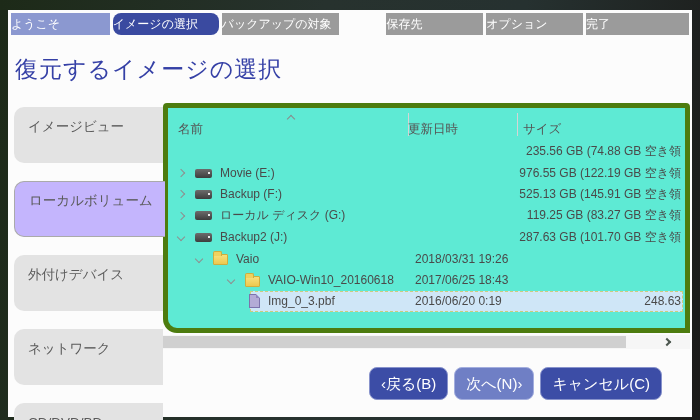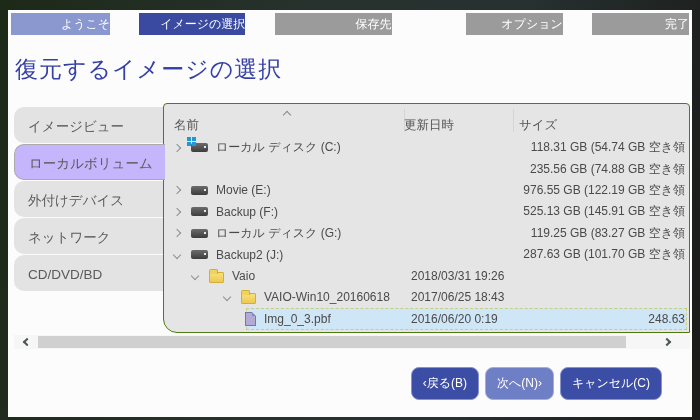--- a/index.html
+++ b/index.html
@@ -5,44 +5,44 @@
   * { margin:0; padding:0; box-sizing:border-box; }
   body { font-family:"Liberation Sans","DejaVu Sans",sans-serif; }
   .stage { position:relative; width:700px; height:420px; overflow:hidden;
            background:linear-gradient(100deg,#1d2a18 0%,#27322e 42%,#263130 68%,#1b1b19 100%); }
 
   .window { position:absolute; left:8px; top:10px; width:684px; height:407px; background:#fcfcfc; }
 
   
   .tabbar { position:absolute; left:3px; top:3px; width:678px; height:22px;
             display:flex; justify-content:space-between; }
-  .wtab { height:22px; line-height:22px; text-align:right; color:#fff; font-size:12px; cursor:default; }
+  .wtab { height:22px; line-height:22px; text-align:left; color:#fff; font-size:12px; cursor:default; }
   .tabbar .wtab:nth-child(1){ width:99px; }
   .tabbar .wtab:nth-child(2){ width:106px; }
   .tabbar .wtab:nth-child(3){ width:117px; }
   .tabbar .wtab:nth-child(4){ width:97px;margin-left:45px; }
   .tabbar .wtab:nth-child(5){ width:97px; }
   .tabbar .wtab:nth-child(6){ width:103px; }
   .tab--periwinkle { background:#8b98d0; }
-  .tab--active     { background:#3a4aa0; }
+  .tab--active     { background:#3a4aa0;border-radius:8px; }
   .tab--gray       { background:#9b9b9b; }
 
   .page-title { position:absolute; left:7px; top:44px; font-size:23px; letter-spacing:1px; color:#3540a6; }
 
   
   .sidebar { position:absolute; left:6px; top:97px; width:151px; z-index:2; }
-  .stab { width:149px; height:36px; line-height:40px; margin-bottom:1px; padding-left:14px;
+  .stab { width:149px; height:56px; line-height:40px; margin-bottom:18px; padding-left:14px;
           background:#e3e3e3; color:#5a5a5a; font-size:13.5px;
           border-radius:10px 0 0 10px; cursor:pointer; }
   .stab--selected { width:151px; background:#c4b5fd; border:1px solid #aaaaaa; border-right:none;
                     line-height:38px; }
 
   
   .panel { position:absolute; left:155px; top:93px; width:527px; height:230px; z-index:1;
-           background:#e5e5e5; border:1px solid #4d7c0f; border-radius:4px 4px 0 14px; }
+           background:#5eead4; border:5px solid #4d7c0f; border-radius:4px 4px 0 14px; }
   .thead { position:relative; height:33px; font-size:12.5px; color:#555; }
   .th-name { position:absolute; left:10px; top:13px; cursor:pointer; }
   .th-date { position:absolute; left:240px; top:13px; cursor:pointer; }
   .th-size { position:absolute; left:355px; top:13px; cursor:pointer; }
   .th-div1 { position:absolute; left:240px; top:5px; width:1px; height:23px; background:#d5d5d5; }
   .th-div2 { position:absolute; left:349px; top:5px; width:1px; height:23px; background:#d5d5d5; }
   .sort-up { position:absolute; left:120px; top:8px; width:6px; height:6px;
              border-right:1.5px solid #8a8a8a; border-bottom:1.5px solid #8a8a8a;
              transform:rotate(-135deg); }
 
@@ -86,36 +86,39 @@
   .hscroll { position:absolute; left:6px; top:325px; width:676px; height:14px; background:#f6f6f6; }
   .sb-chev { position:absolute; top:4px; width:6px; height:6px;
              border-right:2px solid #4c574f; border-bottom:2px solid #4c574f; }
   .sb-left  { left:10px;  transform:rotate(135deg);  cursor:pointer; }
   .sb-right { left:650px; transform:rotate(-45deg);  cursor:pointer; }
   .sb-thumb { position:absolute; left:24px; top:1px; width:588px; height:12px; background:#d0d0d0; cursor:pointer; }
 
   
   .btnrow { position:absolute; top:357px; right:30px; display:flex; gap:6px; }
   .abtn { height:33px; line-height:31px; padding:0 11px; border-radius:8px;
-          color:#fff; font-size:12px; text-align:center; cursor:pointer; }
+          color:#fff; font-size:15px; text-align:center; cursor:pointer; }
   .btn--dark  { background:#3c4da6; border:1px solid #8893cc; }
   .btn--light { background:#6f7fc5; border:1px solid #a3aede; }
 </style>
 </head>
 <body>
 
 <div class="stage">
   <div class="window">
 
     <div class="tabbar">
         <div class="wtab tab--periwinkle">
     <span>ようこそ</span>
   </div>
         <div class="wtab tab--active">
     <span>イメージの選択</span>
+  </div>
+        <div class="wtab tab--gray">
+    <span>バックアップの対象</span>
   </div>
         <div class="wtab tab--gray">
     <span>保存先</span>
   </div>
         <div class="wtab tab--gray">
     <span>オプション</span>
   </div>
         <div class="wtab tab--gray">
     <span>完了</span>
   </div>
@@ -146,34 +149,20 @@
         <span class="th-name">名前</span>
         <span class="sort-up"></span>
         <span class="th-div1"></span>
         <span class="th-date">更新日時</span>
         <span class="th-div2"></span>
         <span class="th-size">サイズ</span>
       </div>
       <div class="rows">
           <div class="trow" style="padding-left: 10px;">
 
-    <div class="namecell">
-      <span class="exp-slot">
-                <span class="exp exp--collapsed"></span>
-              </span>
-      <span class="icn icon-drive-system"></span>
-      <span>ローカル ディスク (C:)</span>
-    </div>
-    <span class="datecell"></span>
-    <span class="sizecell">
-              <span>118.31 GB (54.74 GB 空き領</span>
-            </span>
-  </div>
-          <div class="trow" style="padding-left: 10px;">
-
     <span class="datecell"></span>
     <span class="sizecell">
               <span>235.56 GB (74.88 GB 空き領</span>
             </span>
   </div>
           <div class="trow" style="padding-left: 10px;">
 
     <div class="namecell">
       <span class="exp-slot">
                 <span class="exp exp--collapsed"></span>

